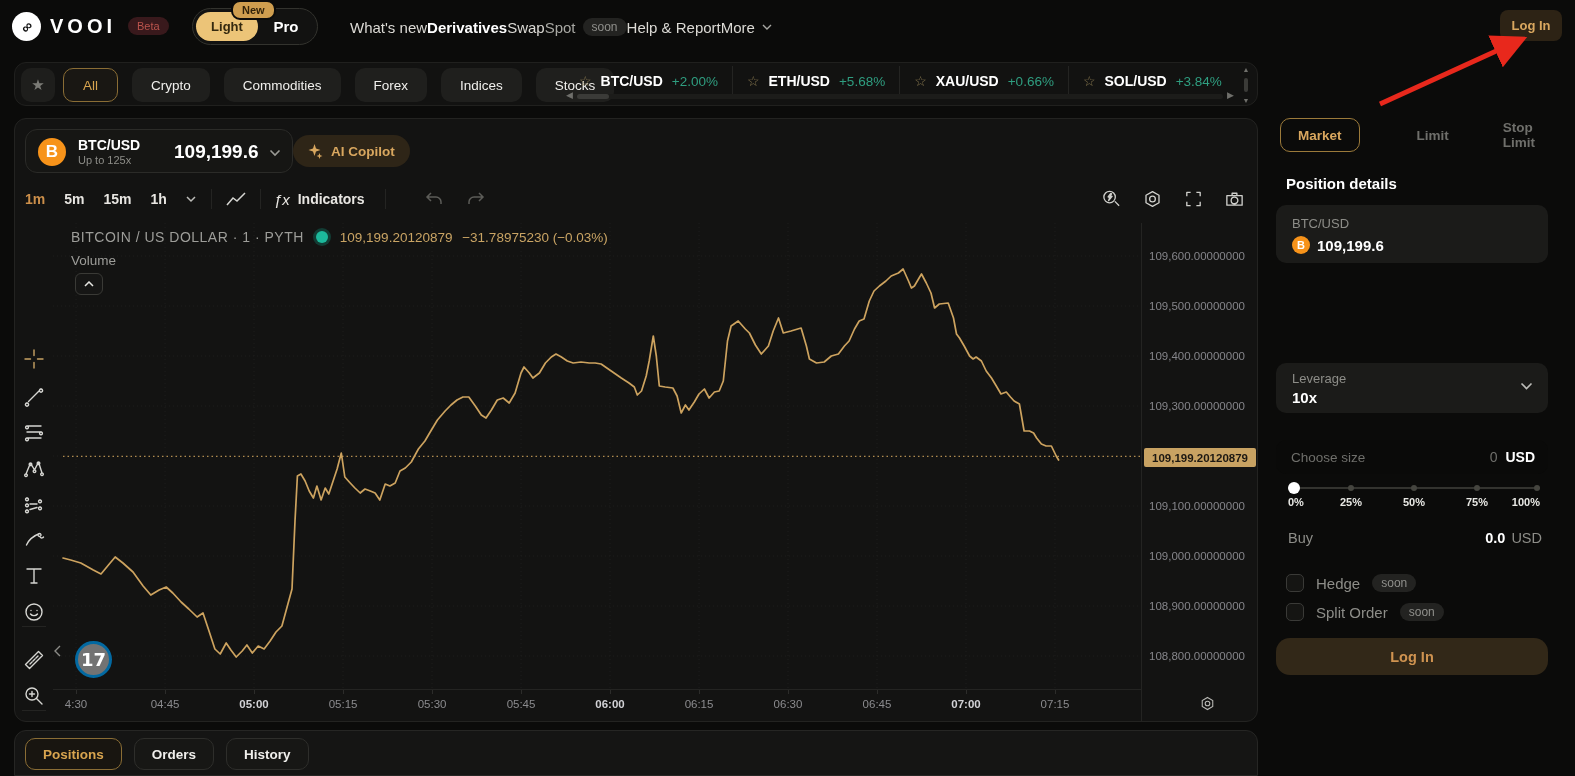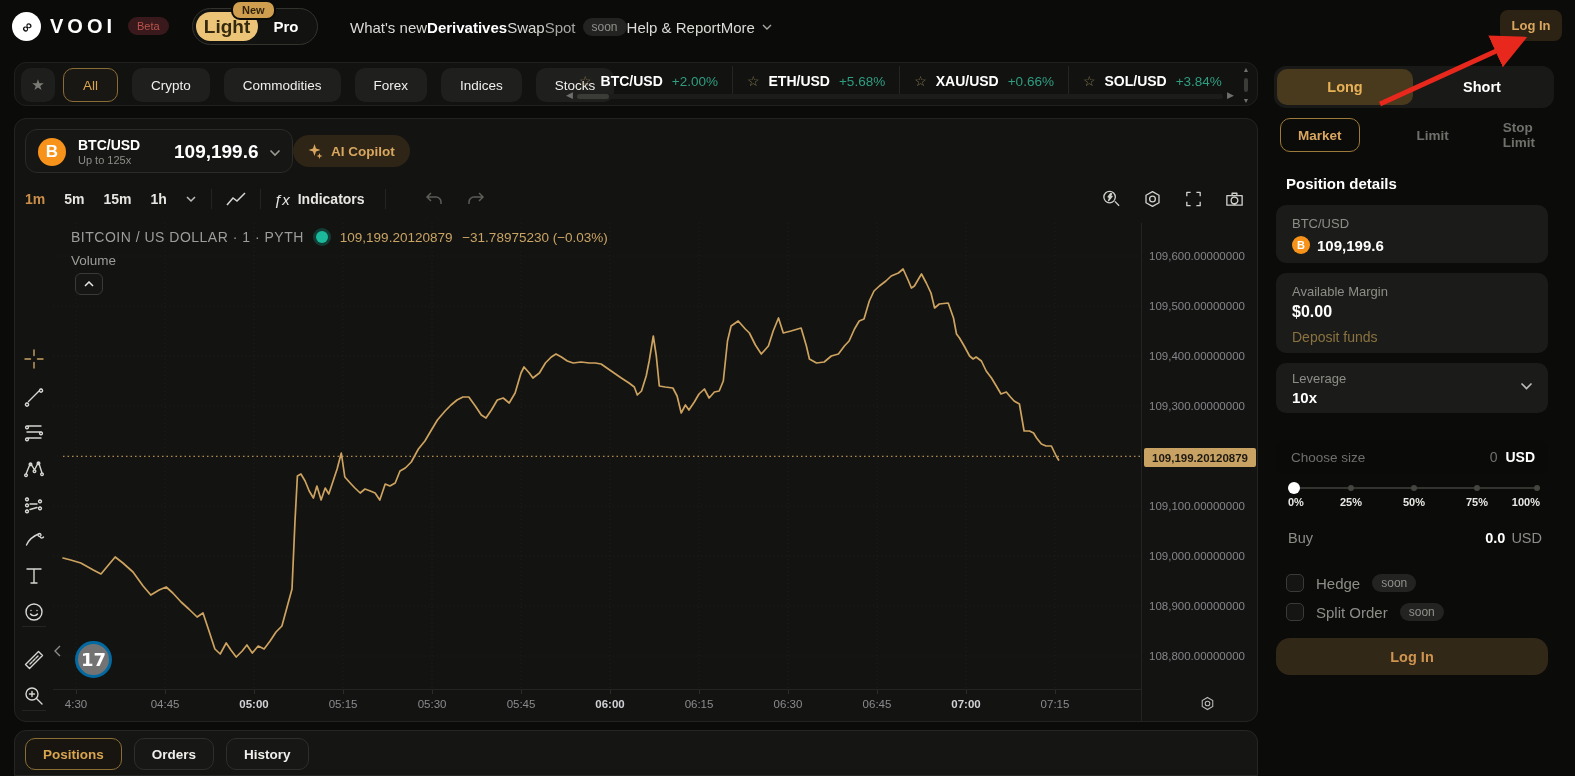--- a/index.html
+++ b/index.html
@@ -12,21 +12,21 @@
   .topbar{position:absolute;left:0;top:0;width:1575px;height:54px;}
   .logo-circle{position:absolute;left:12px;top:12px;width:29px;height:29px;border-radius:50%;
                background:#fff;display:flex;align-items:center;justify-content:center;}
   .logo-glyph{color:#111;font-weight:bold;font-size:15px;transform:rotate(-45deg);line-height:1;}
   .brand{position:absolute;left:50px;top:15px;font-size:20px;font-weight:700;letter-spacing:4px;color:#fff;}
   .beta-badge{position:absolute;left:128px;top:17px;background:#39191c;color:#bb544d;font-size:11px;
               padding:3px 9px;border-radius:9px;}
   .mode-toggle{position:absolute;left:192px;top:8px;width:126px;height:37px;border:1px solid #33332e;
                border-radius:19px;background:#121211;}
   .mode-light{position:absolute;left:3px;top:3px;width:62px;height:29px;border-radius:15px;background:#ecc478;
-              color:#34290f;font-size:19px;font-weight:700;display:flex;align-items:center;justify-content:center;}
+              color:#34290f;font-size:13px;font-weight:700;display:flex;align-items:center;justify-content:center;}
   .mode-pro{position:absolute;right:3px;top:3px;width:56px;height:29px;display:flex;align-items:center;
             justify-content:center;color:#fff;font-size:15px;font-weight:700;}
   .new-badge{position:absolute;left:38px;top:-9px;background:#cf9e4f;color:#32230a;font-size:11px;font-weight:700;
              padding:2px 9px;border-radius:9px;border:2px solid #0b0b0a;}
   .topnav{position:absolute;left:350px;top:0;height:54px;display:flex;align-items:center;}
   .topnav .nav-item{font-size:15px;color:#dcdad5;display:flex;align-items:center;gap:7px;white-space:nowrap;}
   .topnav .nav-item.active{color:#fff;font-weight:700;}
   .topnav .nav-item.dim{color:#a8a8a3;}
   .pill-soon{background:#232321;color:#8f8f8b;font-size:12px;padding:2px 9px;border-radius:9px;}
   .login-top{position:absolute;left:1500px;top:10px;width:62px;height:31px;border-radius:8px;background:#2d2315;
@@ -421,43 +421,34 @@
         <path d="M11 3.2l6.8 3.9v7.8L11 18.8l-6.8-3.9V7.1z" stroke="currentColor" stroke-width="1.4" fill="none"></path>
         <circle cx="11" cy="11" r="3" stroke="currentColor" stroke-width="1.4" fill="none"></circle>
       </svg>
     <svg class="chev-left" viewBox="0 0 10 12">
         <path d="M7 1L2 6l5 5" stroke="#8b8b87" stroke-width="1.4" fill="none"></path>
       </svg>
     <div class="tv-logo">17</div>
   </section>
 
   <aside class="right-panel">
-    <div class="seg">
-      <div class="seg-long">Long</div>
-      <div class="seg-short">Short</div>
-    </div>
     <div class="otypes" id="otypes">
         <div class="ot-chip active" style="margin-right: 40px;">Market</div>
         <div class="ot-chip">Limit</div>
         <span class="ot-sep"></span>
         <div class="ot-chip">Stop Limit</div>
       </div>
     <div class="sect-title">Position details</div>
 
     <div class="rp-card" style="top:143px;height:58px;">
       <div class="rp-label abs" style="left:16px;top:11px;">BTC/USD</div>
       <div class="btc-ic abs" style="left:16px;top:31px;width:18px;height:18px;font-size:11px;">B</div>
       <div class="rp-val abs" style="left:41px;top:32px;">109,199.6</div>
     </div>
 
-    <div class="rp-card" style="top:211px;height:80px;">
-      <div class="rp-label abs" style="left:16px;top:11px;">Available Margin</div>
-      <div class="rp-val abs" style="left:16px;top:30px;font-size:16px;">$0.00</div>
-      <div class="deposit abs" style="left:16px;top:56px;">Deposit funds</div>
-    </div>
 
     <div class="rp-card" style="top:301px;height:50px;">
       <div class="rp-label abs" style="left:16px;top:8px;">Leverage</div>
       <div class="rp-val abs" style="left:16px;top:26px;">10x</div>
       <svg class="abs" style="left:244px;top:19px;color:#bdbdb9;" width="13" height="9" viewBox="0 0 13 9">
           <path d="M1.5 1.5l5 5 5-5" stroke="currentColor" stroke-width="1.6" fill="none"></path>
         </svg>
     </div>
 
     <div class="size-input">

